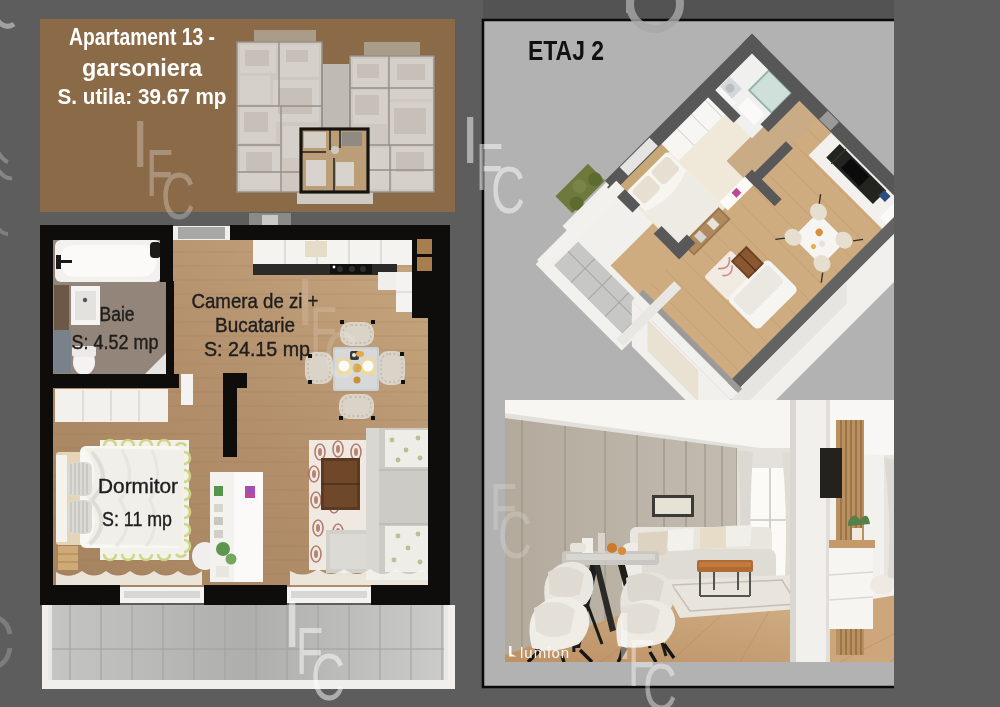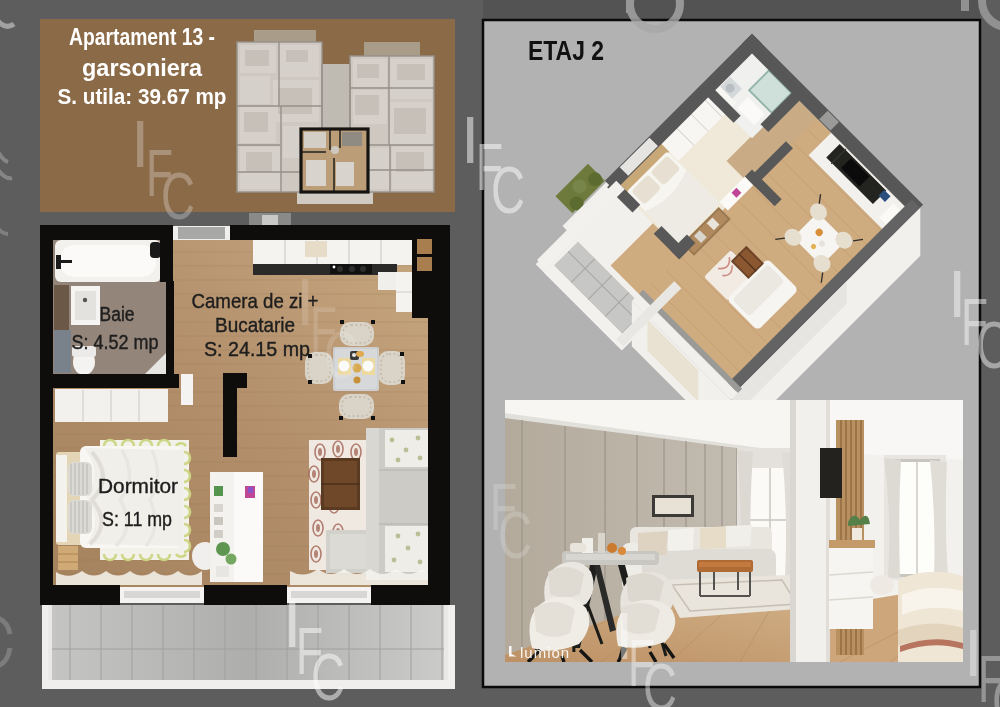--- a/index.html
+++ b/index.html
@@ -1,16 +1,16 @@
 <!DOCTYPE html>
 <html><head>
 <meta charset="utf-8">
 <style>
 html,body{margin:0;padding:0;background:#5d5d5d;}
-#stage{position:relative;width:1000px;height:707px;overflow:hidden;background:#0369a1;font-family:"Liberation Sans",sans-serif;}
+#stage{position:relative;width:894px;height:707px;overflow:hidden;background:#0369a1;font-family:"Liberation Sans",sans-serif;}
 svg{position:absolute;top:0;left:0;}
 </style>
 </head>
 <body>
 <div id="stage">
 <svg width="1000" height="707" viewBox="0 0 1000 707">
 <defs>
 <linearGradient id="woodliv" x1="0" y1="1" x2="1" y2="0">
  <stop offset="0" stop-color="#a5825e"></stop>
           <stop offset="0.5" stop-color="#b38f6c"></stop>

